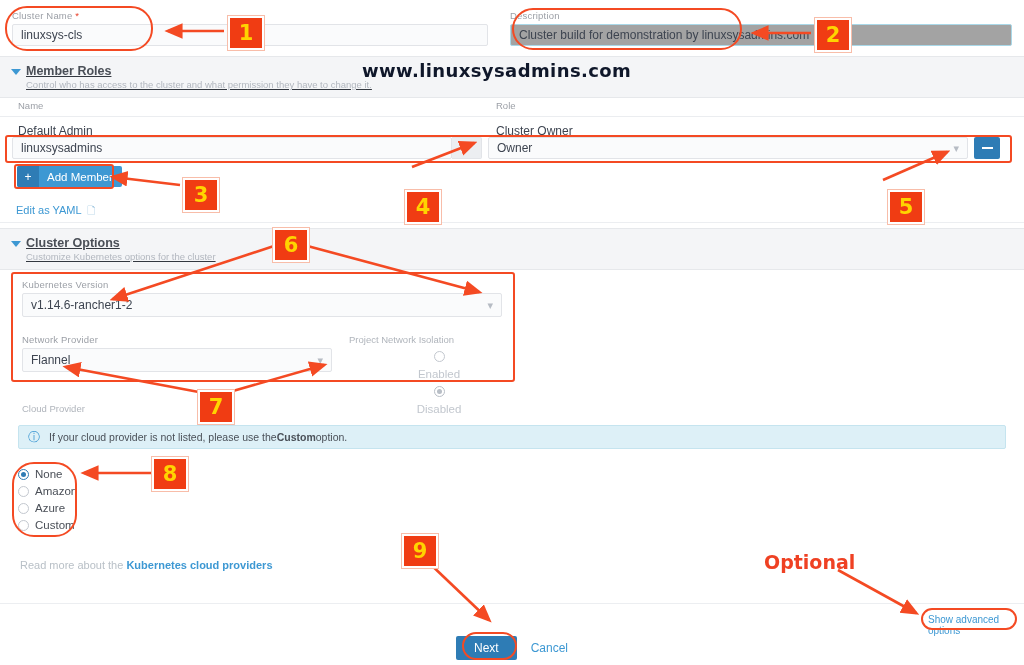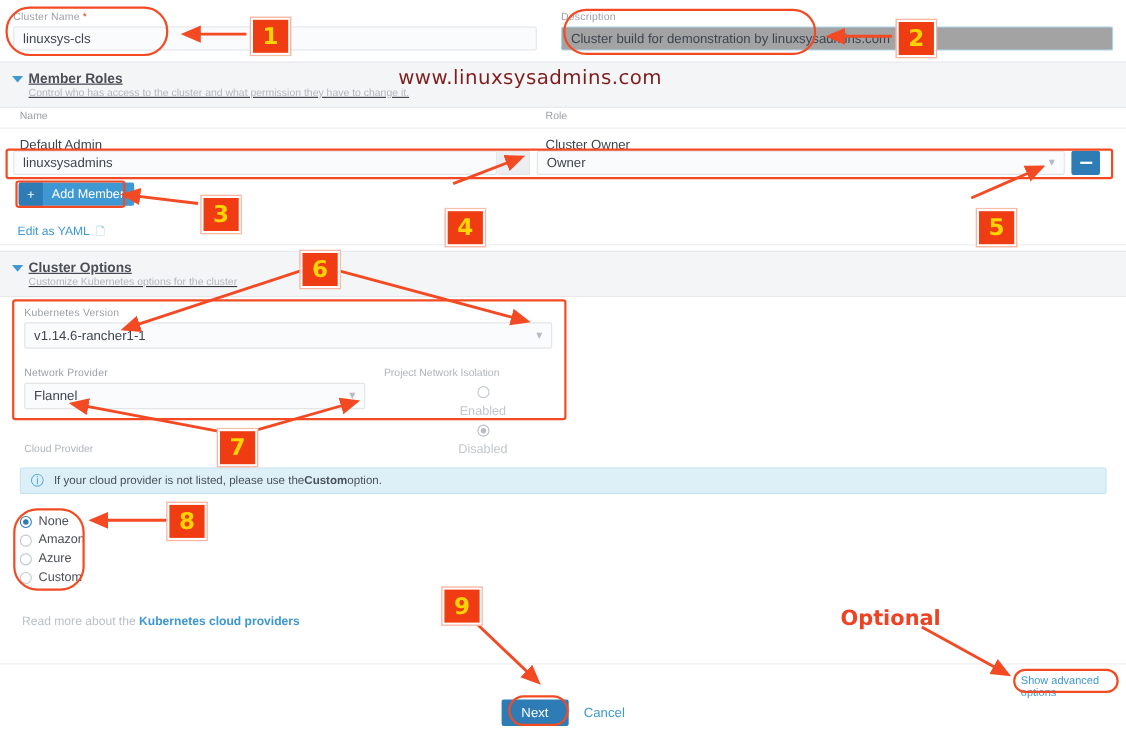--- a/index.html
+++ b/index.html
@@ -42,21 +42,21 @@
   .band p  { margin:1px 0 0 0; font-size:9.5px; color:#b2b7bf; }
   .caret {
     position:absolute; left:11px; top:12px; width:0; height:0;
     border-left:5px solid transparent; border-right:5px solid transparent;
     border-top:6px solid #3d98d3;
   }
 
   .watermark {
     position:absolute; left:362px; top:60px;
     font-family:"DejaVu Sans", sans-serif;
-    font-size:18px; font-weight:normal; color:#7f1d1d; letter-spacing:.4px;
+    font-size:18px; font-weight:bold; color:#0f172a; letter-spacing:.4px;
   }
 
   
   .tbl { position:absolute; left:0; width:1024px; }
   .tbl .hdr { display:flex; font-size:9.5px; color:#9b9fa6; padding:6px 0 5px 18px; border-bottom:1px solid #ebedf0; }
   .tbl .row { display:flex; font-size:12px; color:#3d4450; padding:7px 0 8px 18px; }
   .c-name { width:478px; }
   .c-role { width:500px; }
 
   .member-row { position:absolute; left:12px; top:137px; width:998px; display:flex; align-items:center; gap:6px; }
@@ -218,21 +218,21 @@
 
   <div class="band" style="top:228px;">
     <div class="caret"></div>
     <h3>Cluster Options</h3>
     <p>Customize Kubernetes options for the cluster</p>
   </div>
 
   <div class="k8s-ver">
     <div class="fld-label">Kubernetes Version</div>
     <div class="input" style="height:24px;">
-      <span>v1.14.6-rancher1-1</span>
+      <span>v1.14.6-rancher1-2</span>
       <span class="chev">▾</span>
     </div>
   </div>
 
   <div class="netprov">
     <div class="fld-label">Network Provider</div>
     <div class="input" style="height:24px;">
       <span>Flannel</span>
       <span class="chev">▾</span>
     </div>

